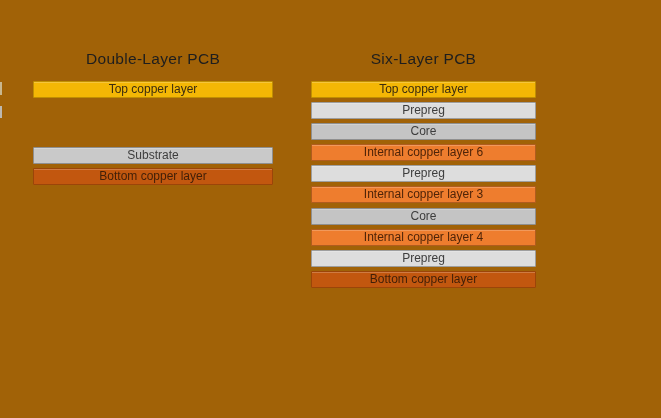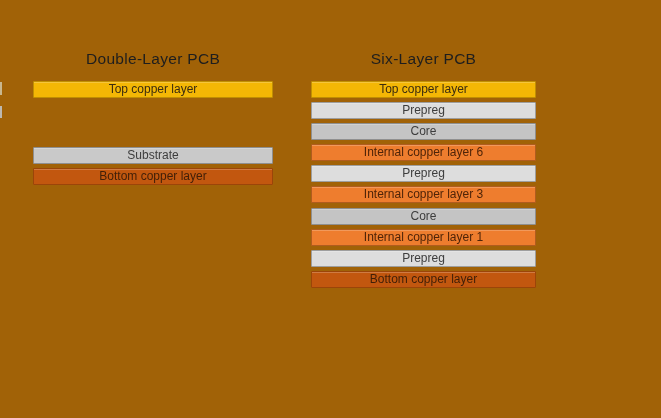--- a/index.html
+++ b/index.html
@@ -59,19 +59,19 @@
   <section class="panel panel-right">
     <h2 class="panel-title" style="color: rgb(30, 30, 30);">Six-Layer PCB</h2>
     <div class="layers">
         <div class="layer-bar" style="background: rgb(244, 183, 5); border-color: rgb(192, 143, 3); color: rgb(58, 44, 16);">Top copper layer</div>
         <div class="layer-bar" style="background: rgb(221, 221, 221); border-color: rgb(158, 158, 158); color: rgb(61, 61, 61);">Prepreg</div>
         <div class="layer-bar" style="background: rgb(196, 196, 196); border-color: rgb(143, 143, 143); color: rgb(61, 61, 61);">Core</div>
         <div class="layer-bar" style="background: rgb(238, 125, 46); border-color: rgb(176, 92, 30); color: rgb(79, 36, 8);">Internal copper layer 6</div>
         <div class="layer-bar" style="background: rgb(221, 221, 221); border-color: rgb(158, 158, 158); color: rgb(61, 61, 61);">Prepreg</div>
         <div class="layer-bar" style="background: rgb(238, 125, 46); border-color: rgb(176, 92, 30); color: rgb(79, 36, 8);">Internal copper layer 3</div>
         <div class="layer-bar" style="background: rgb(196, 196, 196); border-color: rgb(143, 143, 143); color: rgb(61, 61, 61);">Core</div>
-        <div class="layer-bar" style="background: rgb(238, 125, 46); border-color: rgb(176, 92, 30); color: rgb(79, 36, 8);">Internal copper layer 1</div>
+        <div class="layer-bar" style="background: rgb(238, 125, 46); border-color: rgb(176, 92, 30); color: rgb(79, 36, 8);">Internal copper layer 4</div>
         <div class="layer-bar" style="background: rgb(221, 221, 221); border-color: rgb(158, 158, 158); color: rgb(61, 61, 61);">Prepreg</div>
         <div class="layer-bar" style="background: rgb(194, 87, 15); border-color: rgb(155, 69, 9); color: rgb(64, 31, 8);">Bottom copper layer</div>
       </div>
   </section>
 
 </div>
 
 </body></html>

